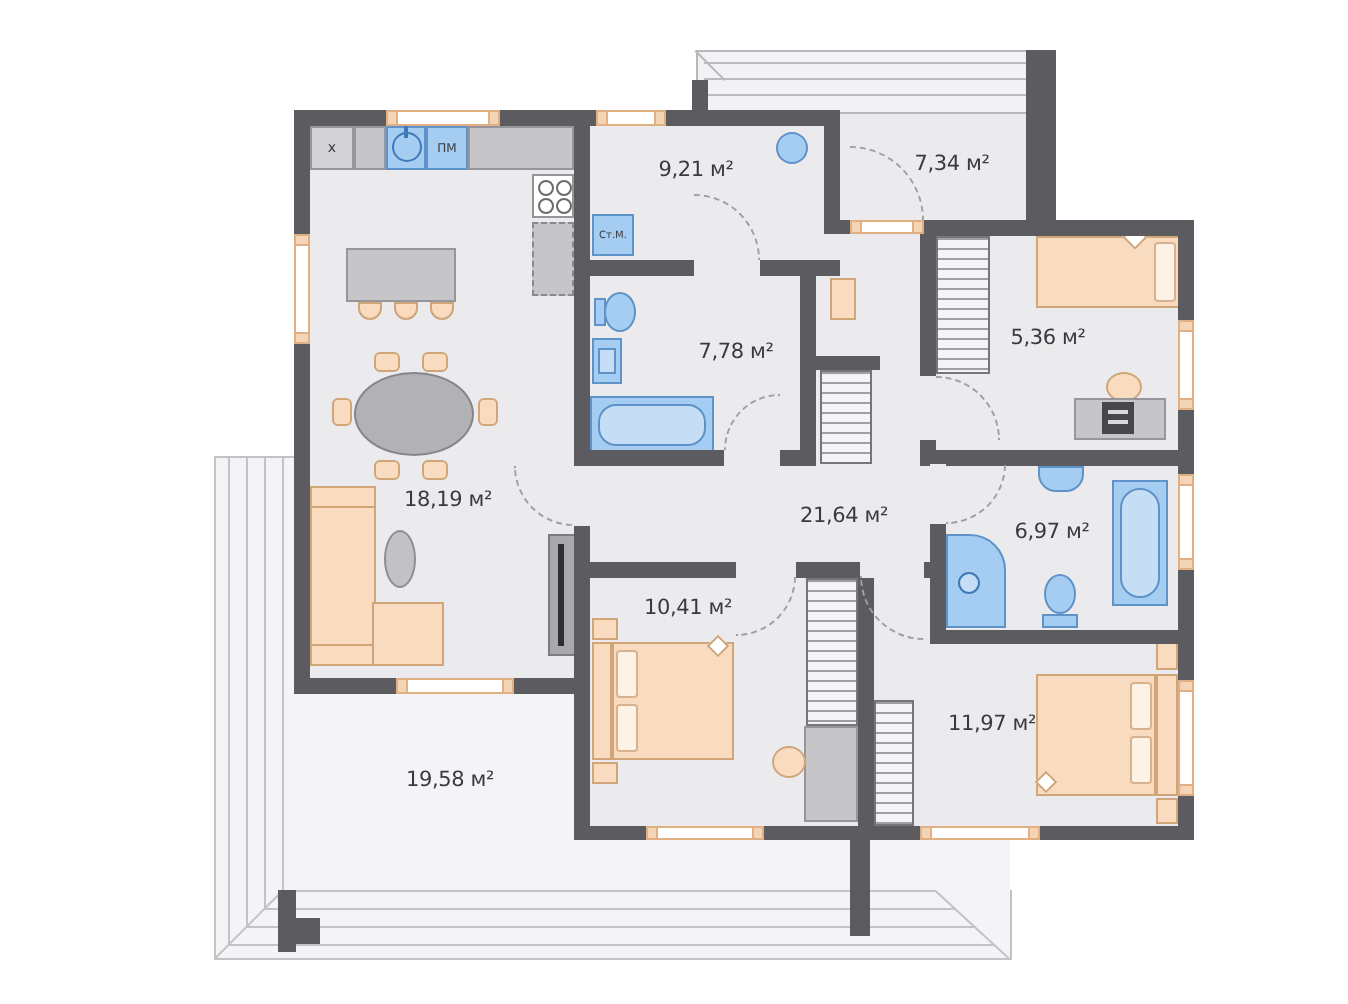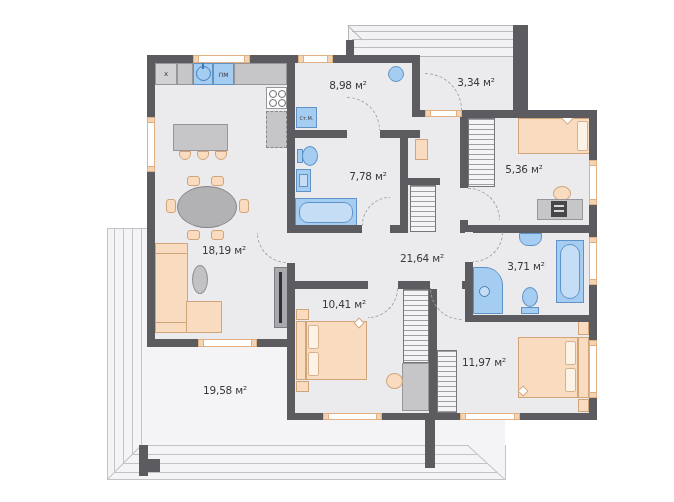--- a/index.html
+++ b/index.html
@@ -216,23 +216,23 @@
   <div class="arc tr" style="left:425px;top:73px;width:37px;height:37px"></div>
   <div class="arc tr" style="left:347px;top:97px;width:33px;height:33px"></div>
   <div class="arc tl" style="left:362px;top:197px;width:28px;height:28px"></div>
   <div class="arc bl" style="left:257px;top:233px;width:30px;height:30px"></div>
   <div class="arc tr" style="left:468px;top:188px;width:32px;height:32px"></div>
   <div class="arc br" style="left:473px;top:232px;width:30px;height:30px"></div>
   <div class="arc br" style="left:368px;top:288px;width:30px;height:30px"></div>
   <div class="arc bl" style="left:430px;top:288px;width:32px;height:32px"></div>
 
   <span class="lbl" style="left:224px;top:250px">18,19 м²</span>
-  <span class="lbl" style="left:348px;top:85px">8,98 м²</span>
-  <span class="lbl" style="left:476px;top:82px">3,34 м²</span>
+  <span class="lbl" style="left:348px;top:85px">9,21 м²</span>
+  <span class="lbl" style="left:476px;top:82px">7,34 м²</span>
   <span class="lbl" style="left:524px;top:169px">5,36 м²</span>
   <span class="lbl" style="left:368px;top:176px">7,78 м²</span>
   <span class="lbl" style="left:422px;top:258px">21,64 м²</span>
-  <span class="lbl" style="left:526px;top:266px">3,71 м²</span>
+  <span class="lbl" style="left:526px;top:266px">6,97 м²</span>
   <span class="lbl" style="left:344px;top:304px">10,41 м²</span>
-  <span class="lbl" style="left:484px;top:362px">11,97 м²</span>
+  <span class="lbl" style="left:496px;top:362px">11,97 м²</span>
   <span class="lbl" style="left:225px;top:390px">19,58 м²</span>
 
 </div>
 
 </body></html>

